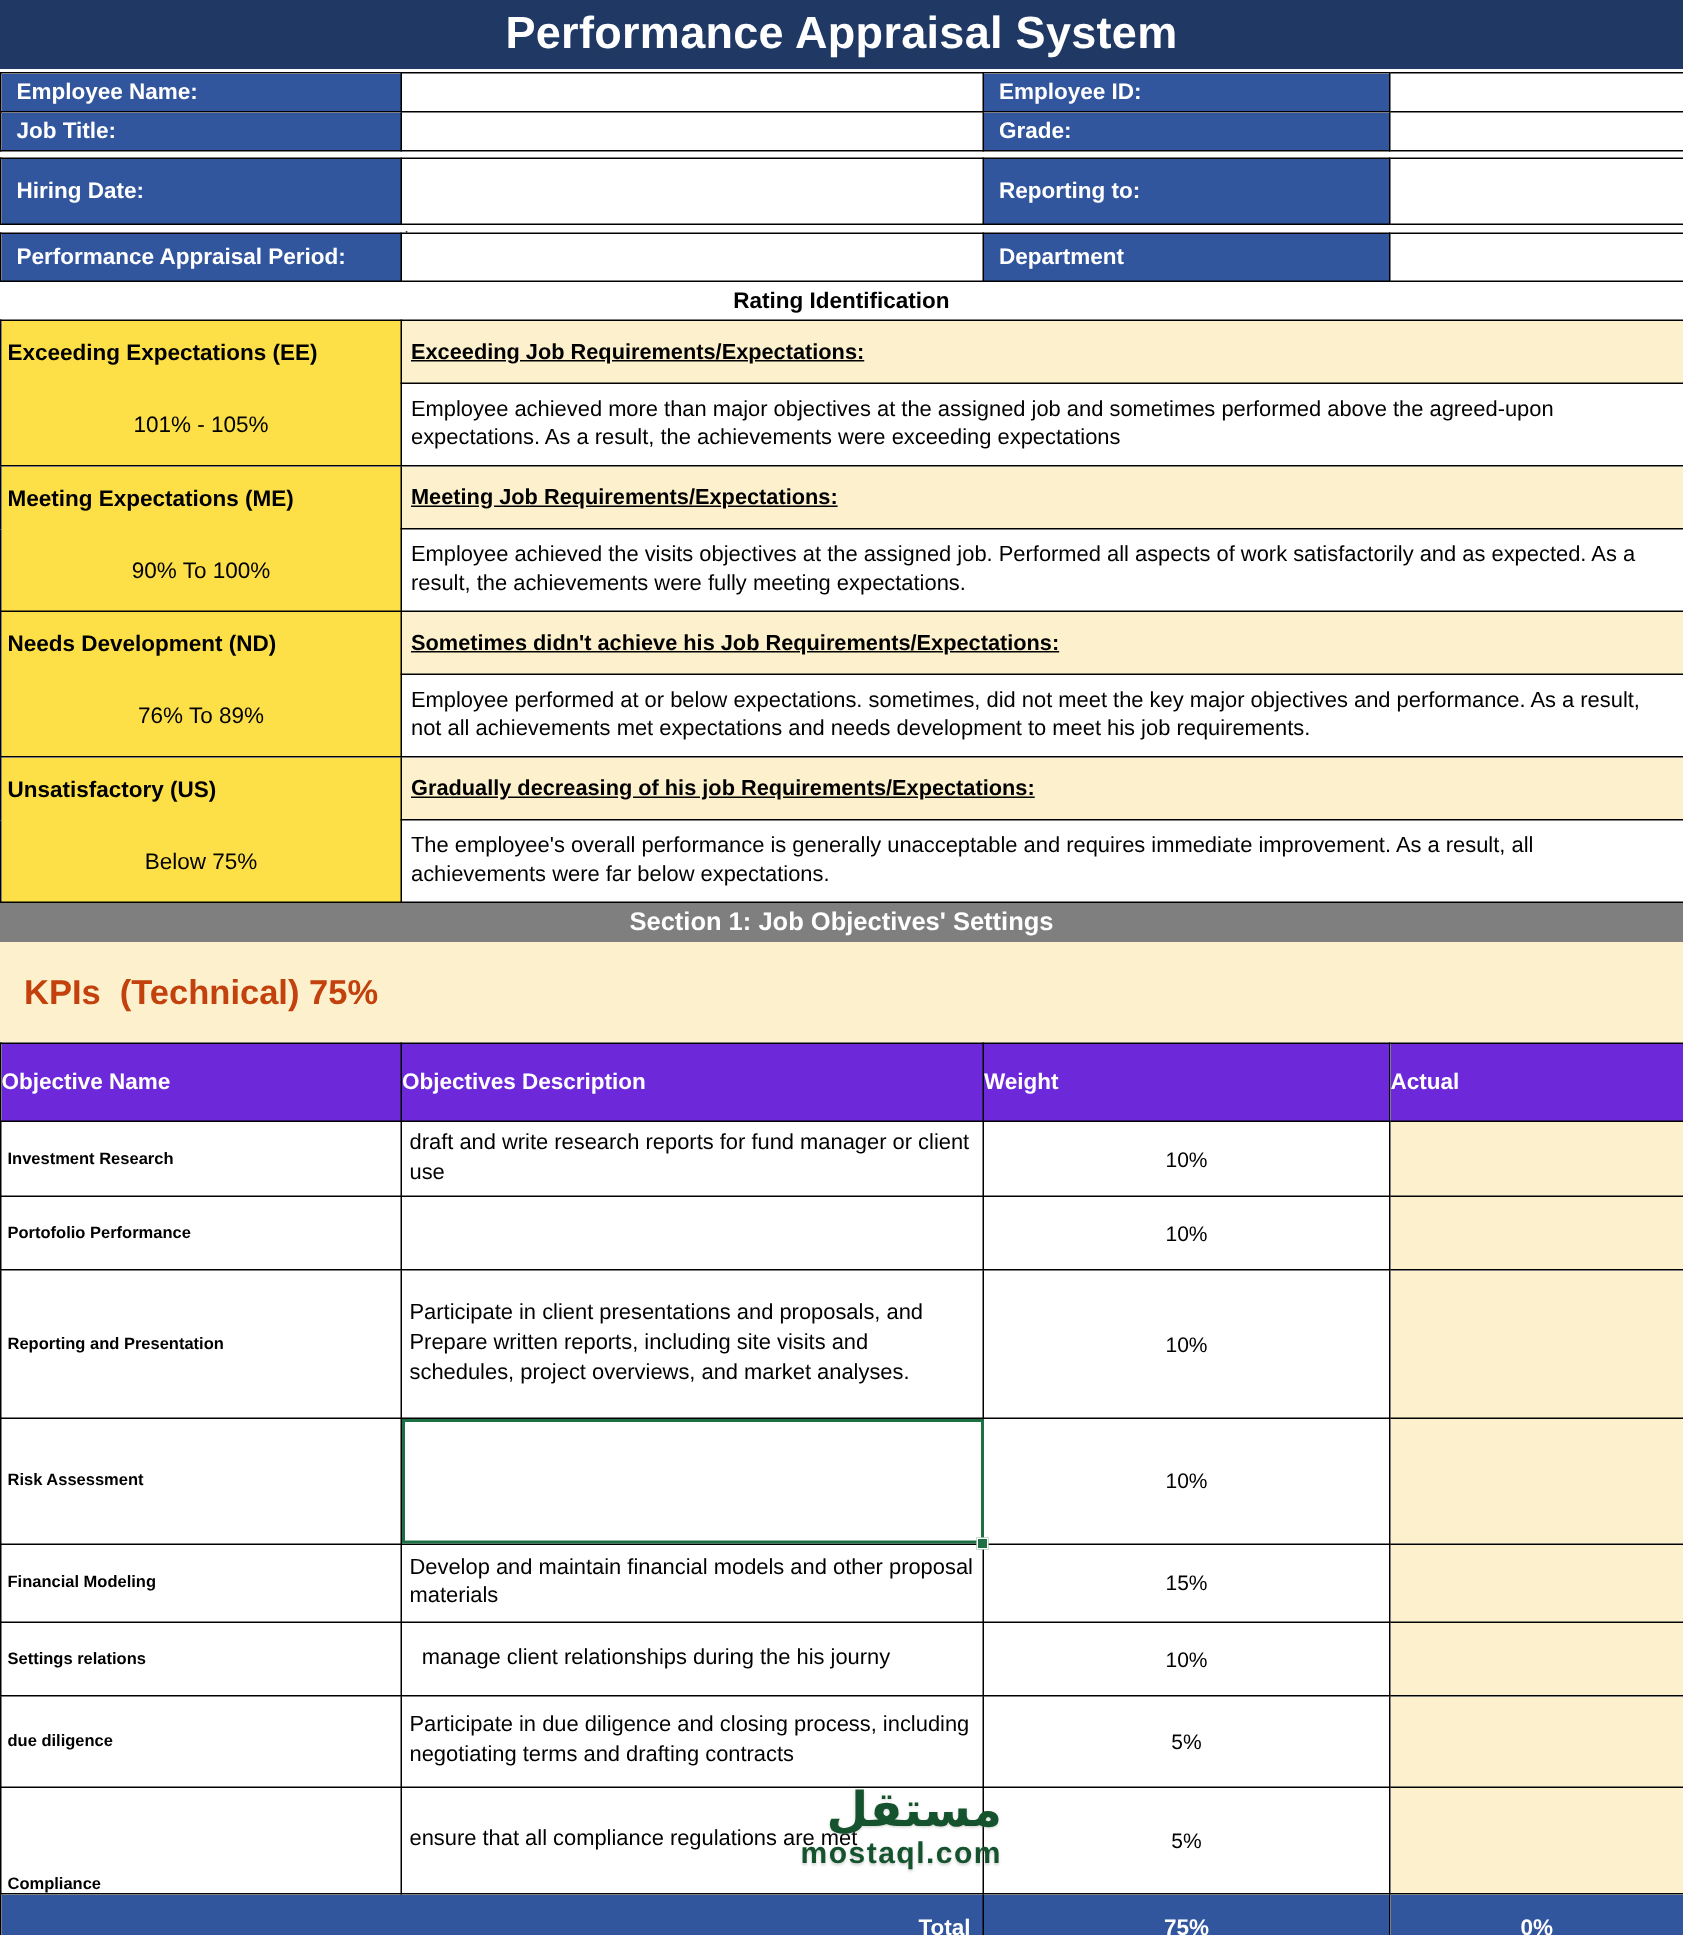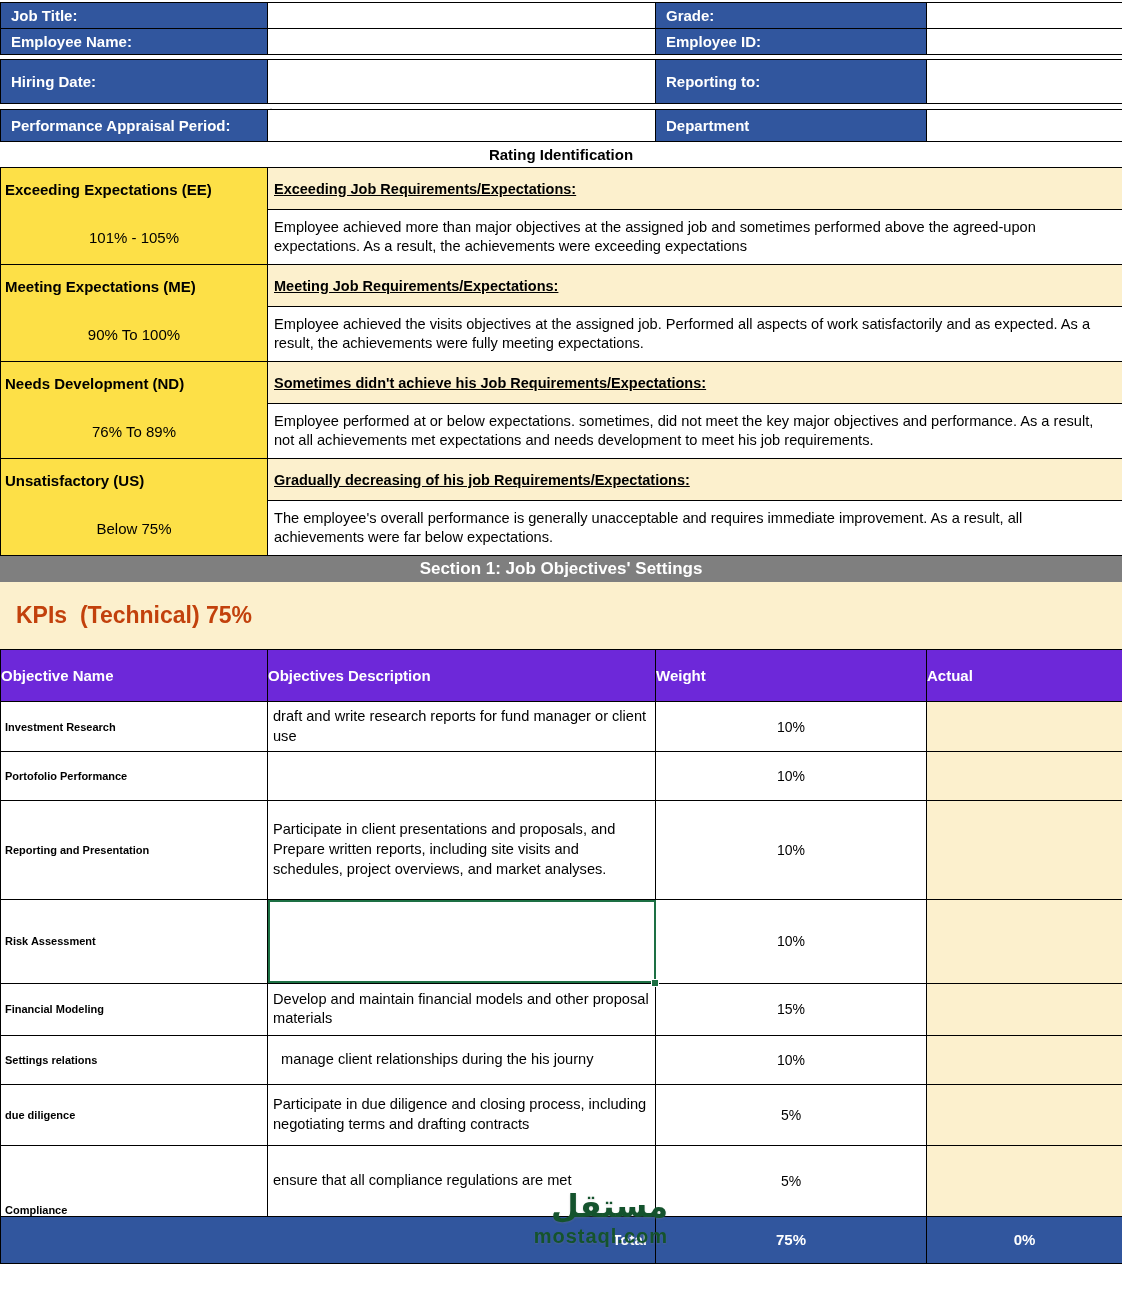--- a/index.html
+++ b/index.html
@@ -46,39 +46,40 @@
   .watermark{position:absolute;left:452px;top:1188px;width:216px;text-align:right;color:#14532d;
              pointer-events:none;z-index:5;text-shadow:0 1px 2px rgba(120,120,120,.35)}
   .wm-ar{font-family:"DejaVu Sans",sans-serif;font-size:32px;font-weight:700;line-height:1.15}
   .wm-en{font-family:Liberation Sans, sans-serif;font-size:20px;font-weight:700;letter-spacing:1px}
 </style>
 </head>
 <body>
 
 <div class="page">
 
+  <div class="title-bar">Performance Appraisal System</div>
 
   <table class="form-table">
     <colgroup>
         <col style="width:267px">
         <col style="width:388px">
         <col style="width:271px">
         <col style="width:196px">
       </colgroup>
     <tbody>
       <tr style="height:26px">
+        <td class="lbl b">Employee Name:</td>
+        <td class="inp b"></td>
+        <td class="lbl b">Employee ID:</td>
+        <td class="inp b"></td>
+      </tr>
+      <tr style="height:26px">
         <td class="lbl b">Job Title:</td>
         <td class="inp b"></td>
         <td class="lbl b">Grade:</td>
-        <td class="inp b"></td>
-      </tr>
-      <tr style="height:26px">
-        <td class="lbl b">Employee Name:</td>
-        <td class="inp b"></td>
-        <td class="lbl b">Employee ID:</td>
         <td class="inp b"></td>
       </tr>
       <tr style="height:5px">
         <td class="spacer-cell" colspan="4"></td>
       </tr>
       <tr style="height:44px">
         <td class="lbl b">Hiring Date:</td>
         <td class="inp b"></td>
         <td class="lbl b">Reporting to:</td>
         <td class="inp b"></td>

